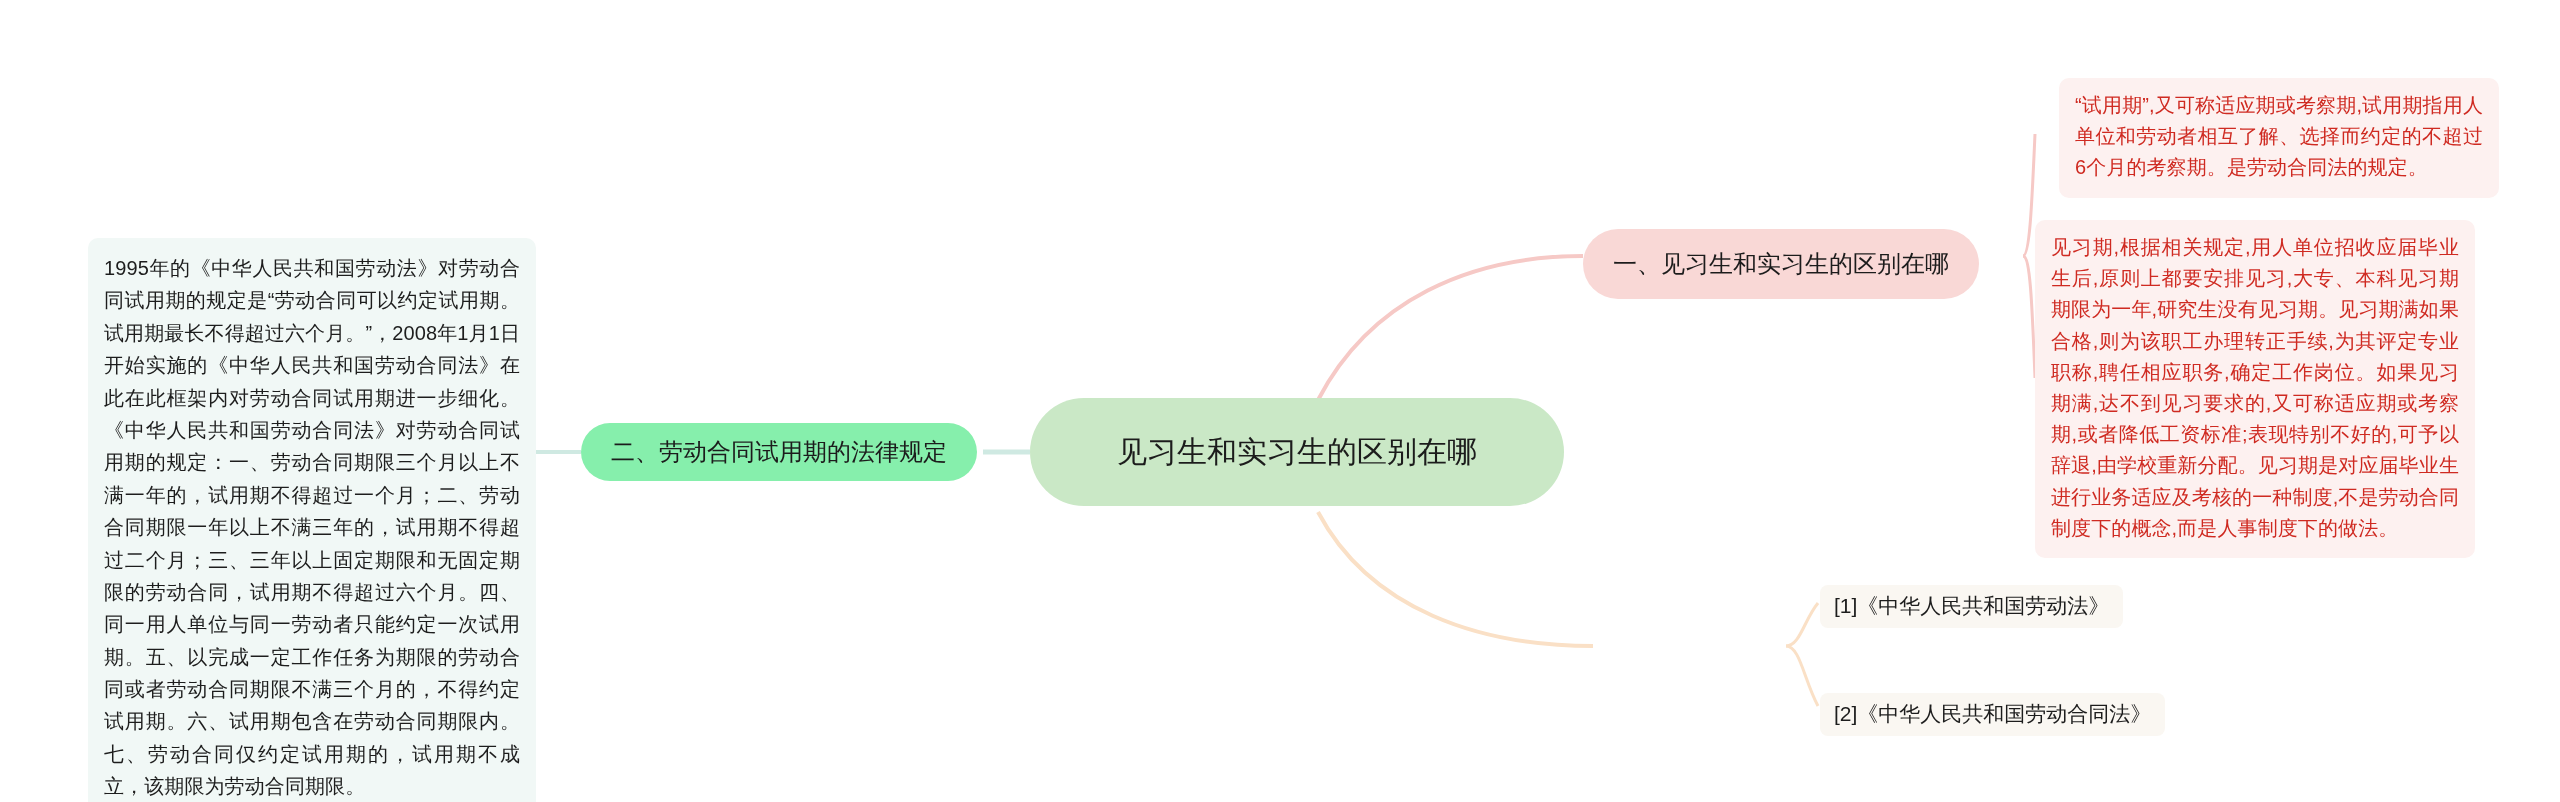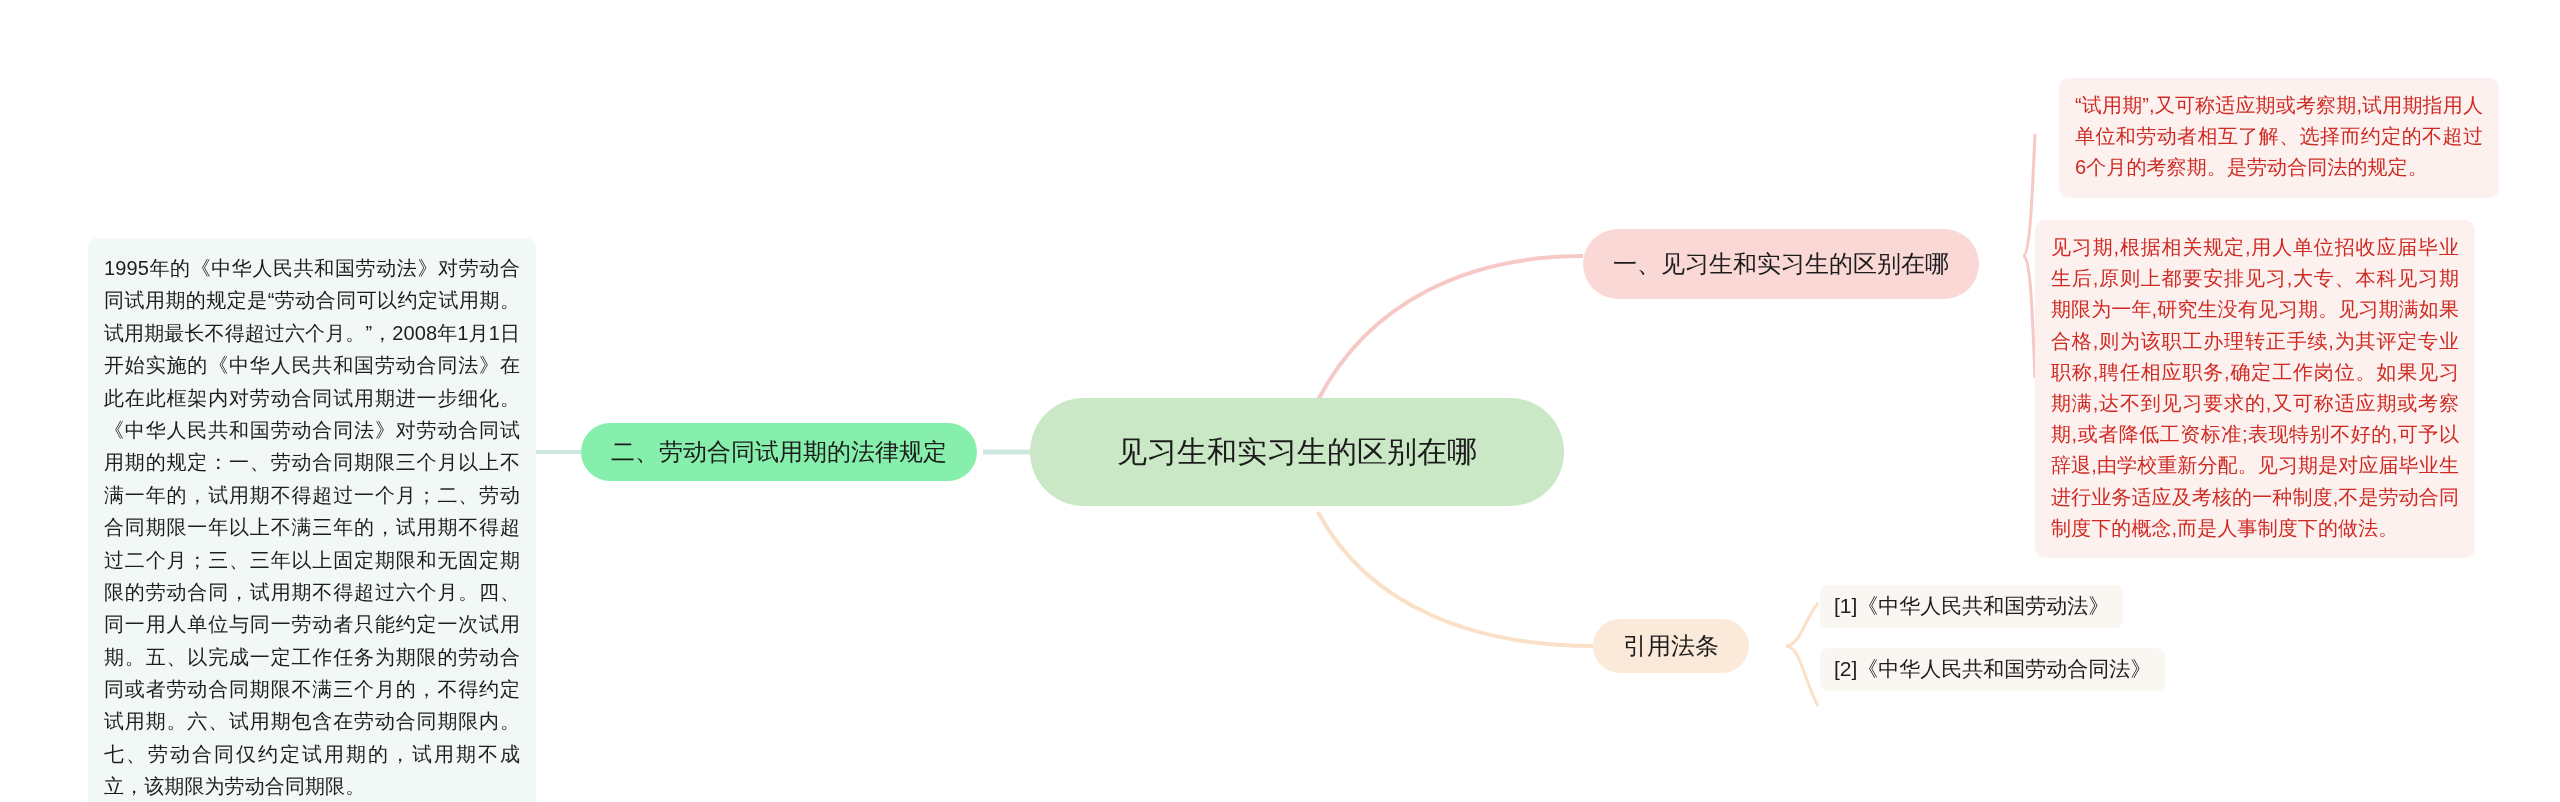--- a/index.html
+++ b/index.html
@@ -81,21 +81,21 @@
   .cite{
     background:#faf7f2;
     border-radius:8px;
     padding:7px 14px 8px 14px;
     color:#1d1d1d;
     font-size:21px;
     white-space:nowrap;
     display:flex;align-items:center;
   }
   .cite-1{left:1820px;top:585px;}
-  .cite-2{left:1820px;top:648px;}
+  .cite-2{left:1820px;top:693px;}
 </style>
 </head>
 <body>
 
 <div id="canvas">
 
   <svg id="links" viewBox="0 0 2560 802" xmlns="http://www.w3.org/2000/svg">
 
     <path d="M536,452 L581,452" stroke="#cfe9e2" stroke-width="4" fill="none"></path>
 
@@ -117,19 +117,18 @@
   <div class="node pill pill-teal">二、劳动合同试用期的法律规定</div>
 
   <div class="node root-node">见习生和实习生的区别在哪</div>
 
   <div class="node pill pill-pink">一、见习生和实习生的区别在哪</div>
 
   <div class="node panel-red panel-red-top">“试用期”,又可称适应期或考察期,试用期指用人单位和劳动者相互了解、选择而约定的不超过6个月的考察期。是劳动合同法的规定。</div>
 
   <div class="node panel-red panel-red-main">见习期,根据相关规定,用人单位招收应届毕业生后,原则上都要安排见习,大专、本科见习期期限为一年,研究生没有见习期。见习期满如果合格,则为该职工办理转正手续,为其评定专业职称,聘任相应职务,确定工作岗位。如果见习期满,达不到见习要求的,又可称适应期或考察期,或者降低工资标准;表现特别不好的,可予以辞退,由学校重新分配。见习期是对应届毕业生进行业务适应及考核的一种制度,不是劳动合同制度下的概念,而是人事制度下的做法。</div>
 
-  <div class="node pill pill-peach">引用法条</div>
 
   <div class="node cite cite-1">[1]《中华人民共和国劳动法》</div>
 
   <div class="node cite cite-2">[2]《中华人民共和国劳动合同法》</div>
 
 </div>
 
 </body></html>

